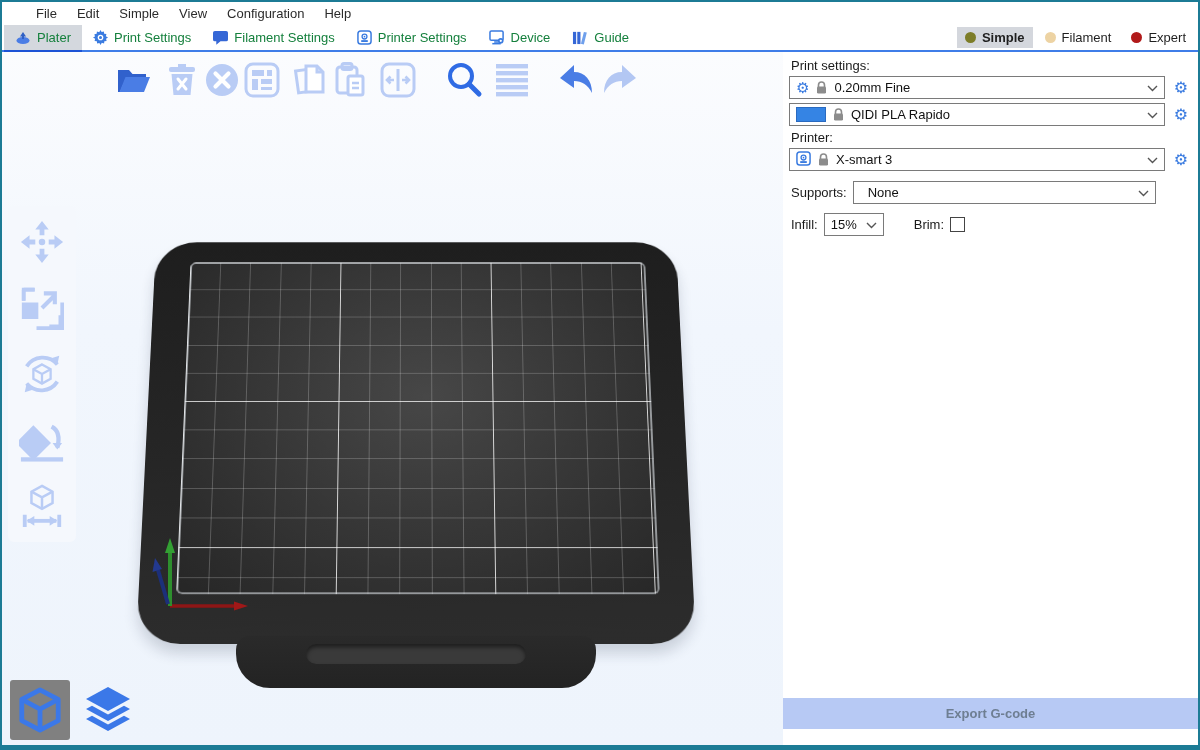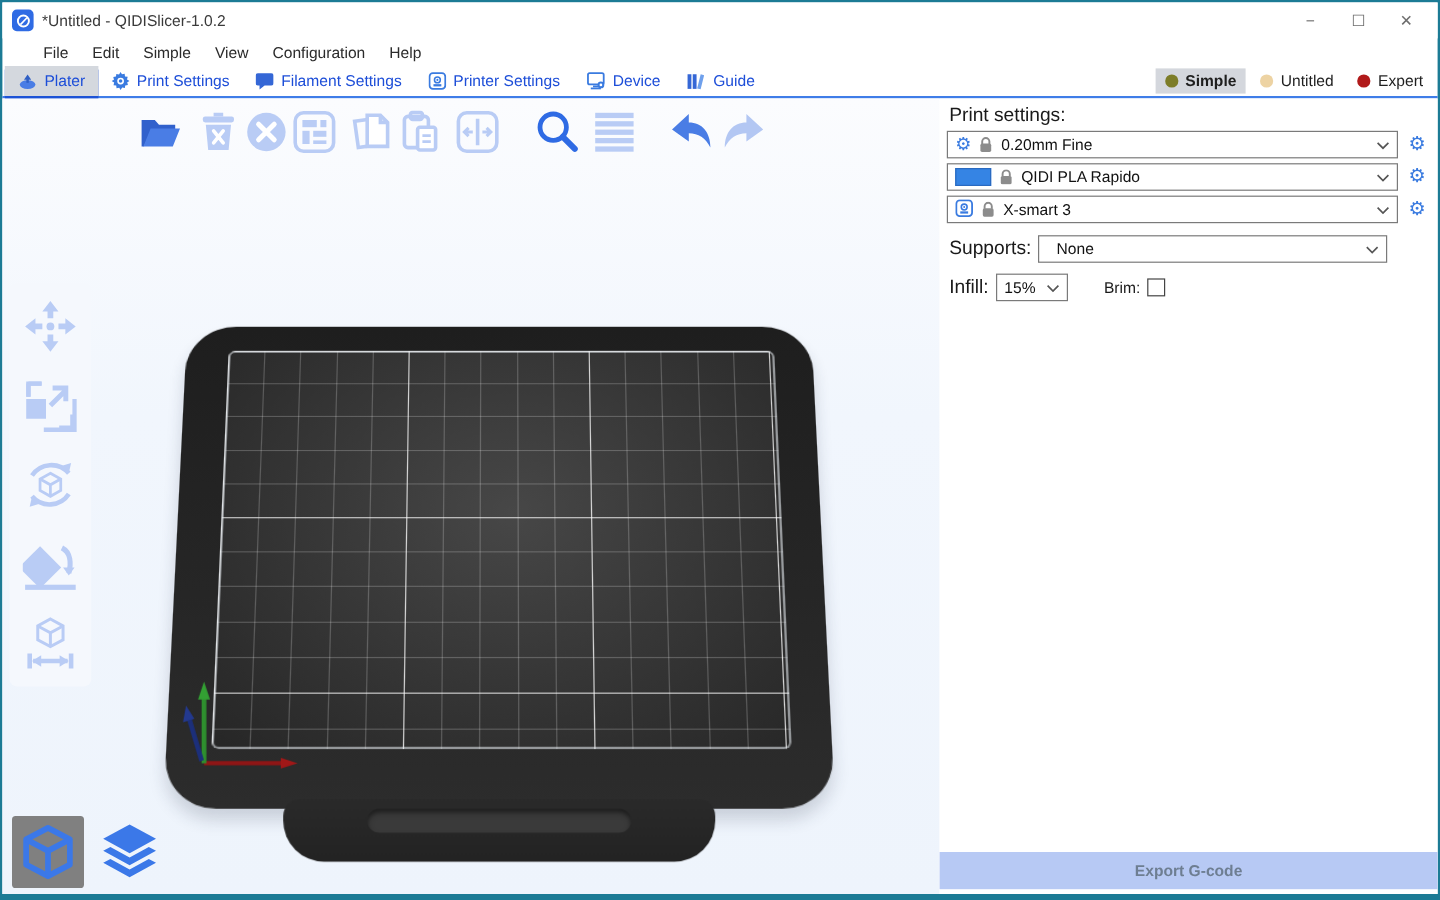--- a/index.html
+++ b/index.html
@@ -13,21 +13,21 @@
   .title-text { font-size:13px; color:#3a3a3a; }
   .win-controls { margin-left:auto; display:flex; }
   .win-ctl { width:40px; height:26px; display:flex; align-items:center; justify-content:center; color:#6e6e6e; font-size:13px; cursor:default; }
 
   
   .menubar { height:23px; display:flex; align-items:center; padding-left:24px; flex:0 0 auto; }
   .menu-item { font-size:13px; color:#2b2b2b; padding:2px 10px; }
 
   
   .tabbar { height:27px; display:flex; align-items:stretch; border-bottom:2px solid #3f7de8; flex:0 0 auto; padding-left:2px; }
-  .tab { display:flex; align-items:center; gap:6px; padding:0 11px; font-size:13px; color:#1d4ed8; position:relative; }
+  .tab { display:flex; align-items:center; gap:6px; padding:0 11px; font-size:13px; color:#15803d; position:relative; }
   .tab.active { background:#d4d8de; box-shadow:0 3px 0 0 #1d53d6; }
   .tab svg { display:block; }
   .modes { margin-left:auto; display:flex; align-items:center; gap:4px; padding-right:4px; }
   .mode { display:flex; align-items:center; gap:6px; font-size:13px; color:#1f1f1f; padding:3px 8px; }
   .mode.active { background:#d4d7dd; font-weight:bold; }
   .dot { width:11px; height:11px; border-radius:50%; }
   .dot-simple { background:#7d7d28; }
   .dot-advanced { background:#edd3a3; }
   .dot-expert { background:#b11a1a; }
 
@@ -63,56 +63,42 @@
   
   .axis { position:absolute; left:142px; top:482px; }
 
   
   .view-btns { position:absolute; left:8px; bottom:5px; display:flex; align-items:flex-end; gap:8px; }
   .vbtn { width:60px; height:60px; display:flex; align-items:center; justify-content:center; border-radius:3px; }
   .vbtn.active { background:#808080; }
 
   
   .rp-inner { padding:4px 6px 0 6px; }
-  .rp-label { font-size:16px; color:#1a1a1a; margin:2px 0 3px 2px; }
+  .rp-label { font-size:13px; color:#1a1a1a; margin:2px 0 3px 2px; }
   .combo-row { display:flex; align-items:center; margin-bottom:4px; }
   .combo { flex:1; height:23px; border:1px solid #7a7a7a; background:#fff; display:flex; align-items:center; padding:0 6px; gap:7px; font-size:13px; color:#111; position:relative; }
   .combo .chev { margin-left:auto; }
   .gear-btn { width:22px; height:22px; margin-left:5px; display:flex; align-items:center; justify-content:center; color:#3a7be0; font-size:16px; line-height:1; }
   .gear-glyph { color:#3a7be0; font-size:15px; line-height:1; }
   .swatch { width:30px; height:15px; background:#3584e4; border:1px solid #2a6ac0; }
   .sup-row { display:flex; align-items:center; margin:10px 0 0 2px; }
   .sup-row .rp-label { margin:0 6px 0 0; }
   .inf-row { display:flex; align-items:center; margin:9px 0 0 2px; gap:6px; }
   .combo-sm { width:60px; flex:none; }
   .brim-label { margin-left:24px; font-size:13px; color:#1a1a1a; }
   .checkbox { width:15px; height:15px; border:1px solid #444; background:#fff; }
-  .export-btn { position:absolute; left:0; right:0; bottom:4px; height:31px; background:#b7c9f4; color:#6e7e92; font-weight:bold; font-size:13px; display:flex; align-items:center; justify-content:center; }
+  .export-btn { position:absolute; left:0; right:0; bottom:16px; height:31px; background:#b7c9f4; color:#6e7e92; font-weight:bold; font-size:13px; display:flex; align-items:center; justify-content:center; }
 
   .lock { display:inline-flex; }
 </style>
 </head>
 <body>
 
 <div class="win">
 
-  <div class="titlebar">
-    <div class="app-icon">
-      <svg width="13" height="13" viewBox="0 0 13 13">
-          <circle cx="6.5" cy="6.5" r="4.6" fill="none" stroke="#fff" stroke-width="1.6"></circle>
-          <path d="M4 9.5 L9.5 3.8" stroke="#fff" stroke-width="1.4"></path>
-        </svg>
-    </div>
-    <span class="title-text">*Untitled - QIDISlicer-1.0.2</span>
-    <div class="win-controls">
-      <span class="win-ctl">−</span>
-      <span class="win-ctl">☐</span>
-      <span class="win-ctl">✕</span>
-    </div>
-  </div>
 
   <div class="menubar">
     <span class="menu-item">File</span>
     <span class="menu-item">Edit</span>
     <span class="menu-item">Simple</span>
     <span class="menu-item">View</span>
     <span class="menu-item">Configuration</span>
     <span class="menu-item">Help</span>
   </div>
 
@@ -166,21 +152,21 @@
         </svg>
       <span>Guide</span>
     </div>
     <div class="modes">
       <div class="mode active">
         <span class="dot dot-simple"></span>
         <span>Simple</span>
       </div>
       <div class="mode">
         <span class="dot dot-advanced"></span>
-        <span>Untitled</span>
+        <span>Filament</span>
       </div>
       <div class="mode">
         <span class="dot dot-expert"></span>
         <span>Expert</span>
       </div>
     </div>
   </div>
 
   <div class="main">
 
@@ -408,20 +394,21 @@
                 </svg>
               </span>
             <span>QIDI PLA Rapido</span>
             <span class="chev"><svg width="11" height="7" viewBox="0 0 11 7">
                   <path d="M1 1 l4.5 4.5 L10 1" fill="none" stroke="#555" stroke-width="1.4"></path>
                 </svg></span>
           </div>
           <div class="gear-btn">⚙</div>
         </div>
 
+        <div class="rp-label">Printer:</div>
         <div class="combo-row">
           <div class="combo">
             <span><svg width="15" height="15" viewBox="0 0 16 16">
                   <rect x="1" y="1" width="14" height="14" rx="3" fill="none" stroke="#3a7be0" stroke-width="1.6"></rect>
                   <circle cx="8" cy="7" r="2.6" fill="none" stroke="#3a7be0" stroke-width="1.4"></circle>
                   <circle cx="8" cy="7" r="0.9" fill="#3a7be0"></circle>
                   <rect x="4.5" y="10.8" width="7" height="2" fill="#3a7be0"></rect>
                 </svg></span>
             <span class="lock">
                 <svg width="11" height="13" viewBox="0 0 11 13">

